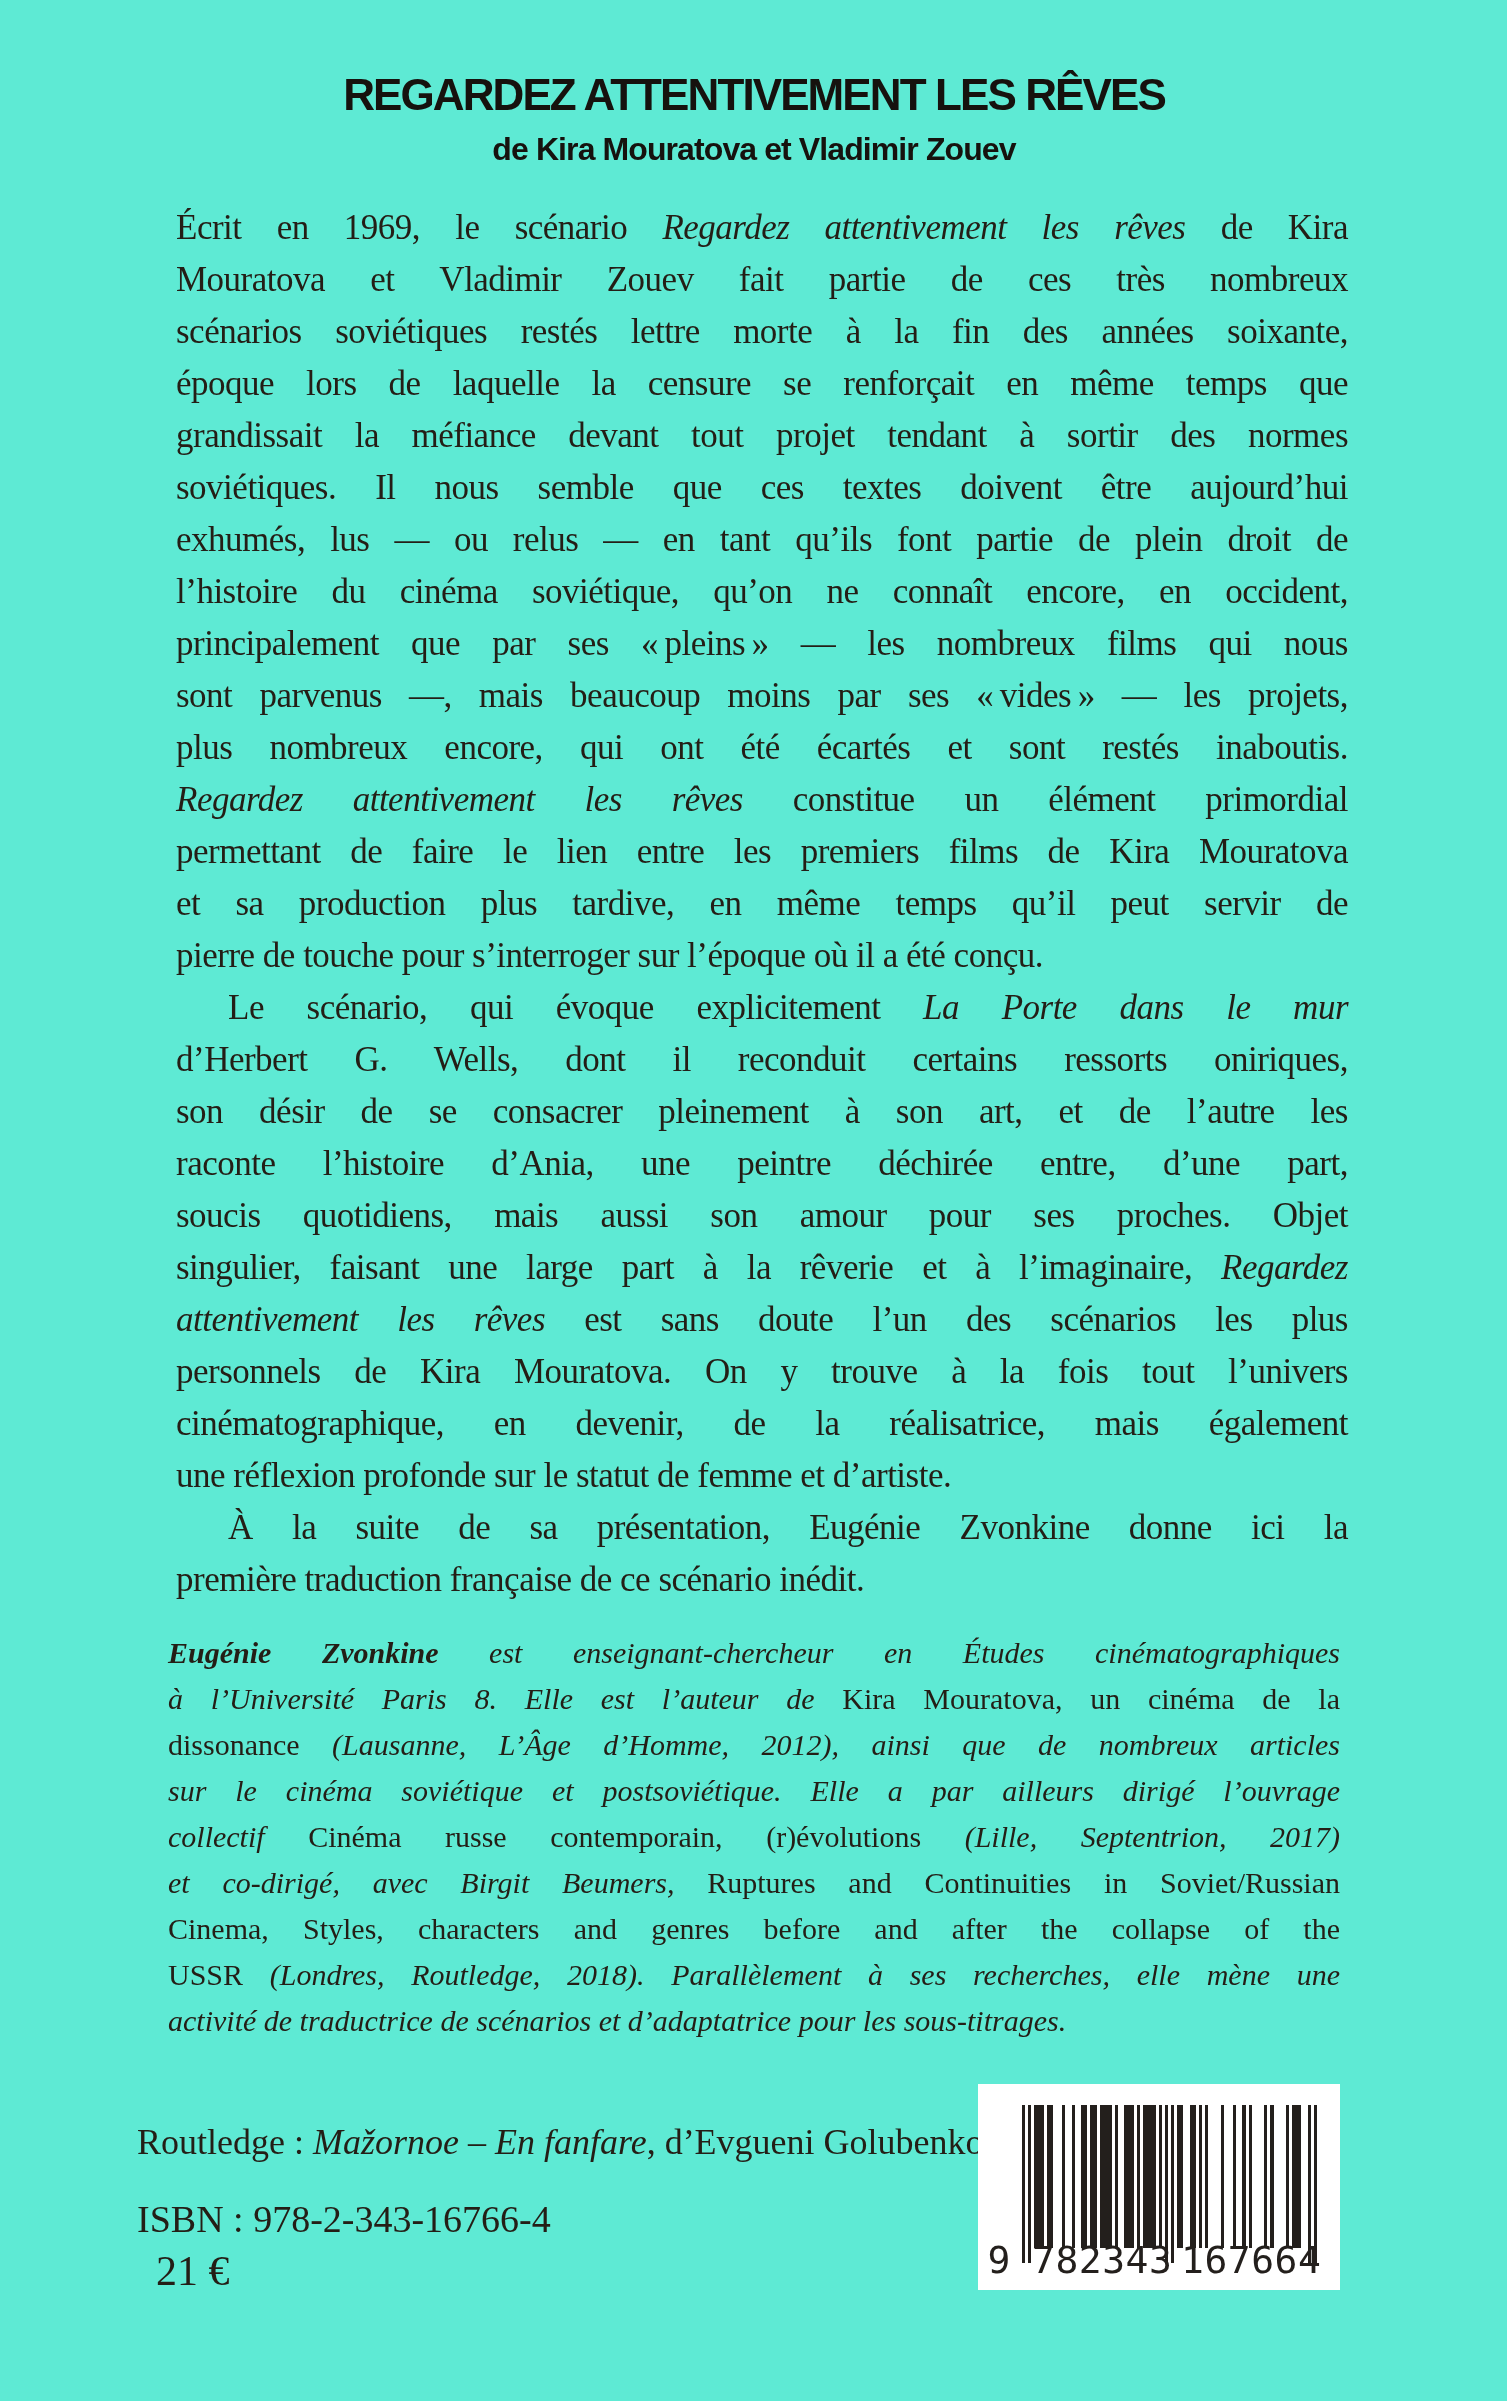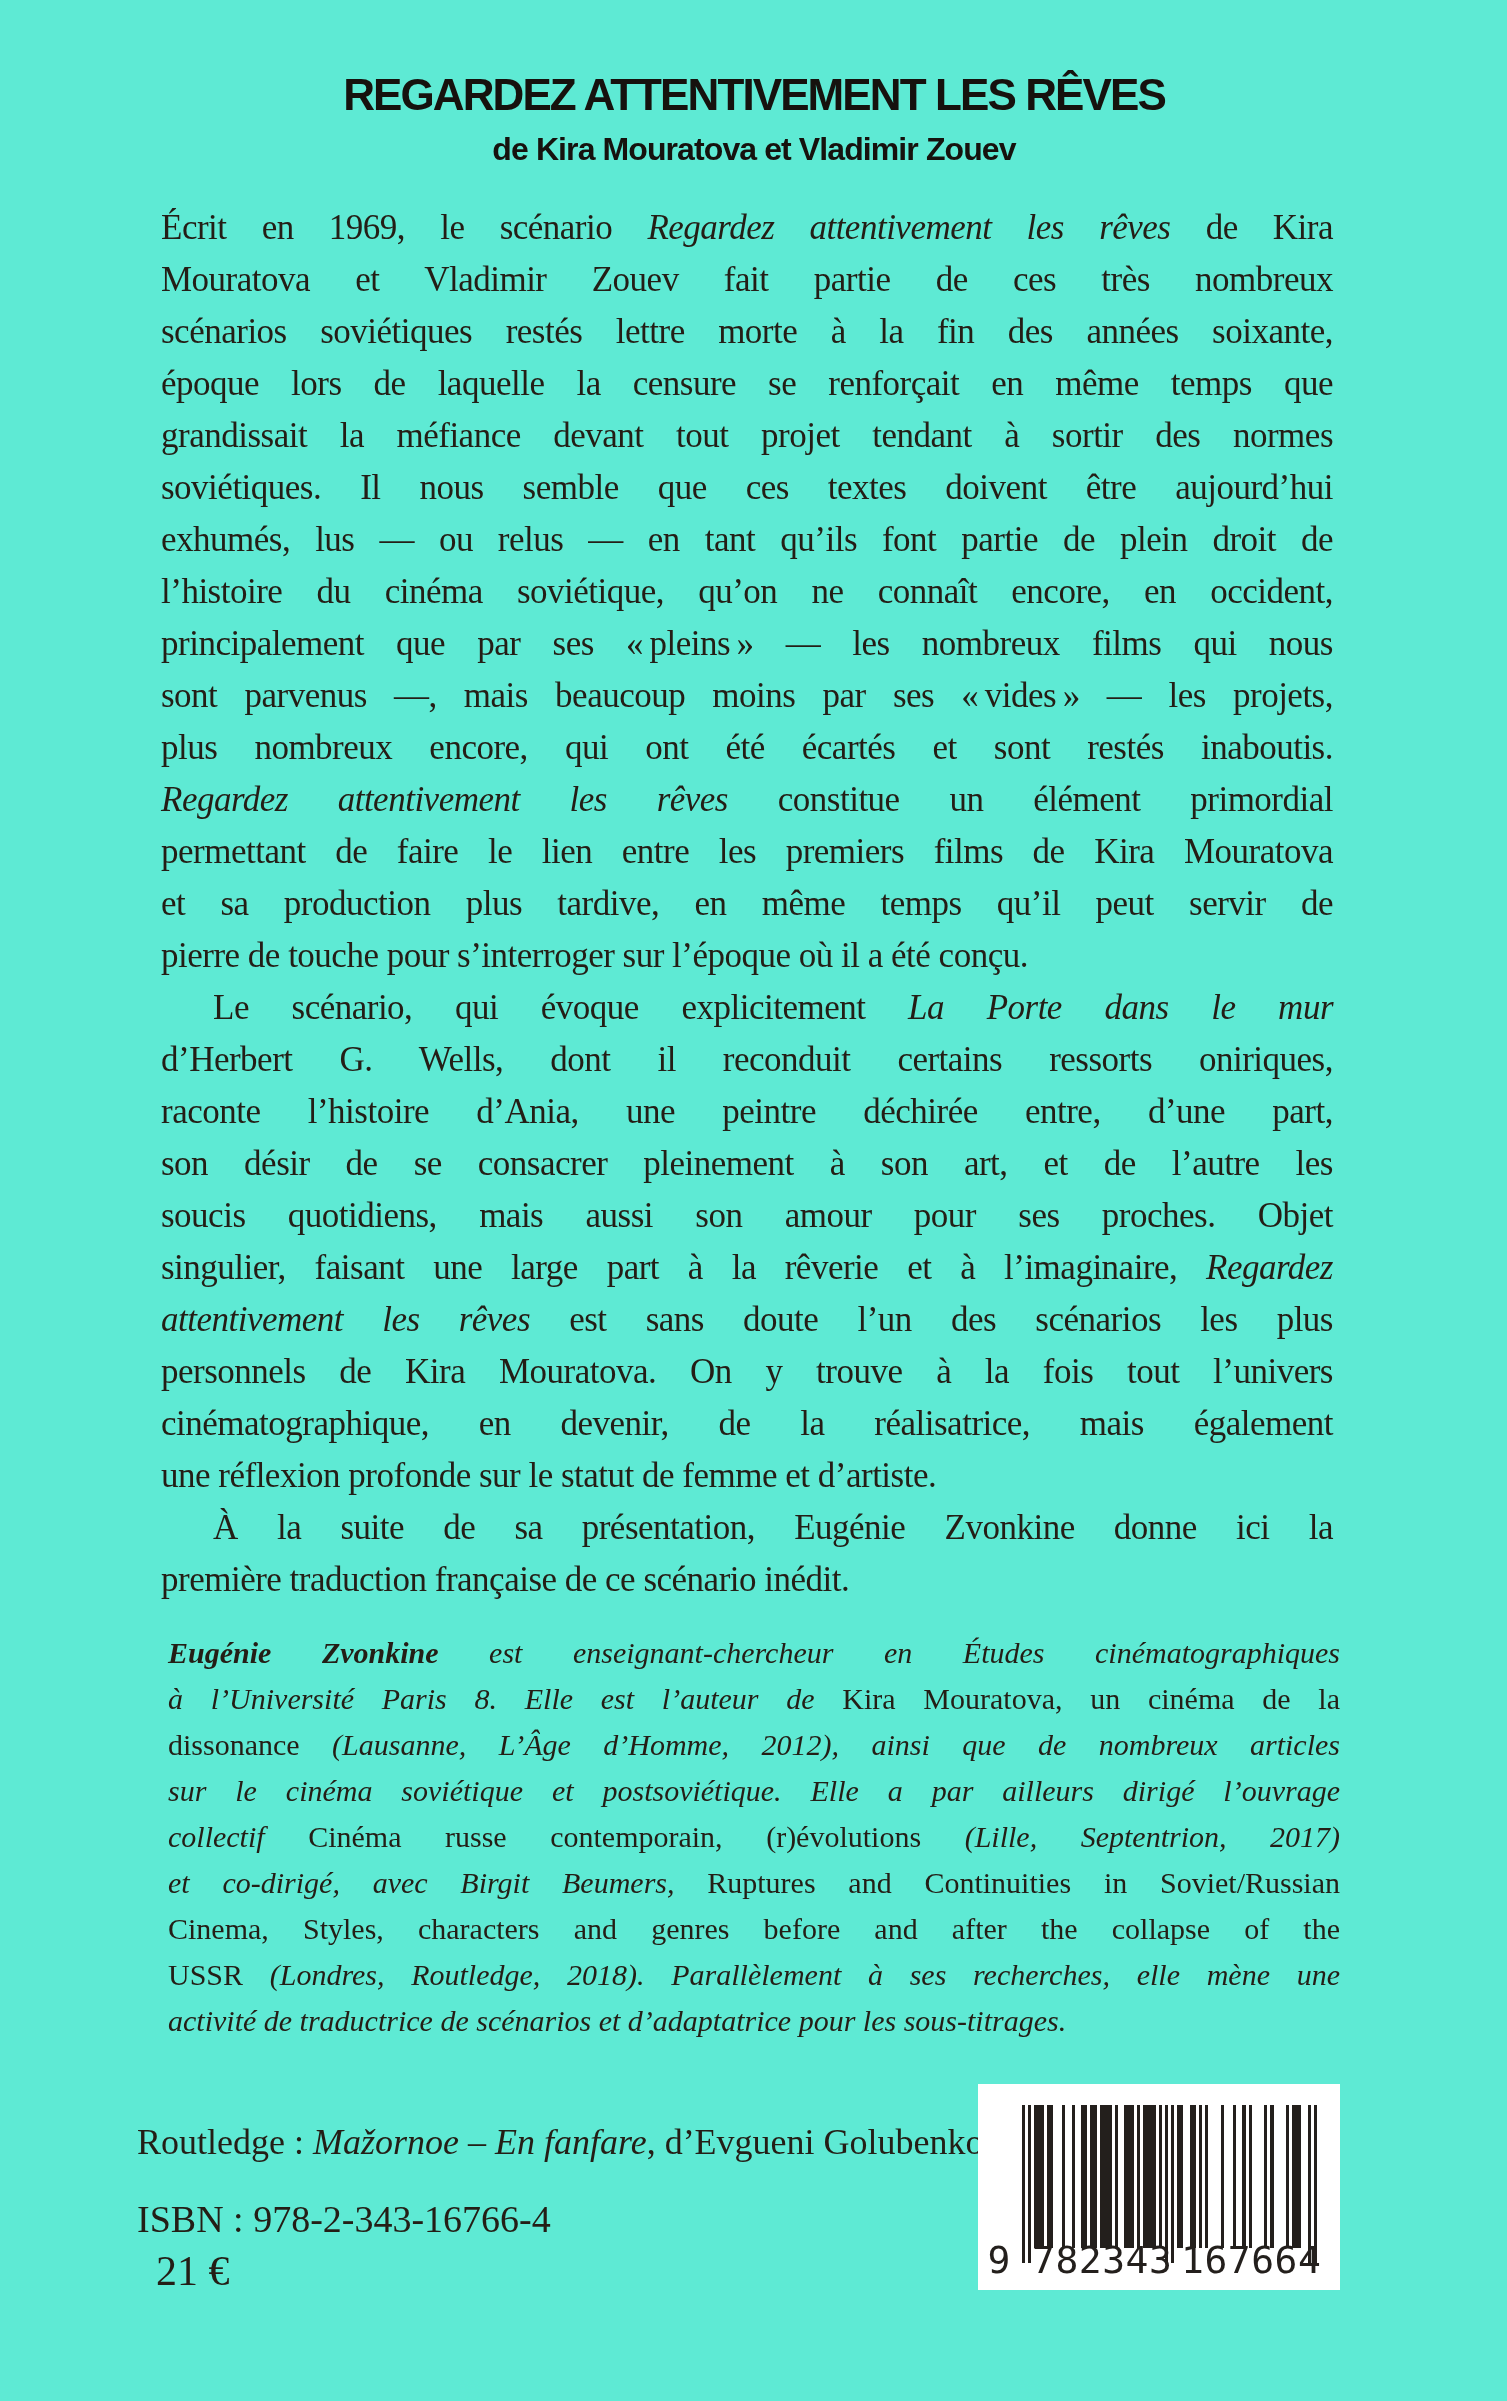--- a/index.html
+++ b/index.html
@@ -6,21 +6,21 @@
   .page {
     position:relative; width:1508px; height:2402px;
     background:#5eead4; color:#241e16; overflow:hidden;
     font-family:"Liberation Serif", serif;
   }
   .title { position:absolute; top:66px; left:0; width:100%; text-align:center;
     font-family:"Liberation Sans", sans-serif; font-weight:bold; color:#16120e; }
   .title .t1 { font-size:44px; line-height:57px; letter-spacing:-1.9px; }
   .title .t2 { font-size:32px; line-height:53px; letter-spacing:-0.9px; }
 
-  .body-block { position:absolute; left:161px; top:202px; width:1172px; }
+  .body-block { position:absolute; left:176px; top:202px; width:1172px; }
   .body-block .line {
     height:52px; line-height:52px; font-size:35px; letter-spacing:-0.5px;
     text-align:justify; text-align-last:justify; overflow:visible;
   }
   .bio-block { position:absolute; left:168px; top:1630px; width:1172px; }
   .bio-block .line {
     height:46px; line-height:46px; font-size:30px;
     text-align:justify; text-align-last:justify;
   }
   .line.last { text-align:left; text-align-last:left; }
@@ -66,22 +66,22 @@
         <div class="line"><span class="s-r">sont parvenus —, mais beaucoup moins par ses « vides » — les projets,</span></div>
         <div class="line"><span class="s-r">plus nombreux encore, qui ont été écartés et sont restés inaboutis.</span></div>
         <div class="line"><span class="s-i">Regardez attentivement les rêves</span><span class="s-r"> constitue un élément primordial</span></div>
         <div class="line"><span class="s-r">permettant de faire le lien entre les premiers films de Kira Mouratova</span></div>
         <div class="line"><span class="s-r">et sa production plus tardive, en même temps qu’il peut servir de</span></div>
         <div class="line last"><span class="s-r">pierre de touche pour s’interroger sur l’époque où il a été conçu.</span></div>
       </div>
     <div>
         <div class="line indent"><span class="s-r">Le scénario, qui évoque explicitement </span><span class="s-i">La Porte dans le mur</span></div>
         <div class="line"><span class="s-r">d’Herbert G. Wells, dont il reconduit certains ressorts oniriques,</span></div>
+        <div class="line"><span class="s-r">son désir de se consacrer pleinement à son art, et de l’autre les</span></div>
         <div class="line"><span class="s-r">raconte l’histoire d’Ania, une peintre déchirée entre, d’une part,</span></div>
-        <div class="line"><span class="s-r">son désir de se consacrer pleinement à son art, et de l’autre les</span></div>
         <div class="line"><span class="s-r">soucis quotidiens, mais aussi son amour pour ses proches. Objet</span></div>
         <div class="line"><span class="s-r">singulier, faisant une large part à la rêverie et à l’imaginaire, </span><span class="s-i">Regardez</span></div>
         <div class="line"><span class="s-i">attentivement les rêves</span><span class="s-r"> est sans doute l’un des scénarios les plus</span></div>
         <div class="line"><span class="s-r">personnels de Kira Mouratova. On y trouve à la fois tout l’univers</span></div>
         <div class="line"><span class="s-r">cinématographique, en devenir, de la réalisatrice, mais également</span></div>
         <div class="line last"><span class="s-r">une réflexion profonde sur le statut de femme et d’artiste.</span></div>
       </div>
     <div>
         <div class="line indent"><span class="s-r">À la suite de sa présentation, Eugénie Zvonkine donne ici la</span></div>
         <div class="line last"><span class="s-r">première traduction française de ce scénario inédit.</span></div>

